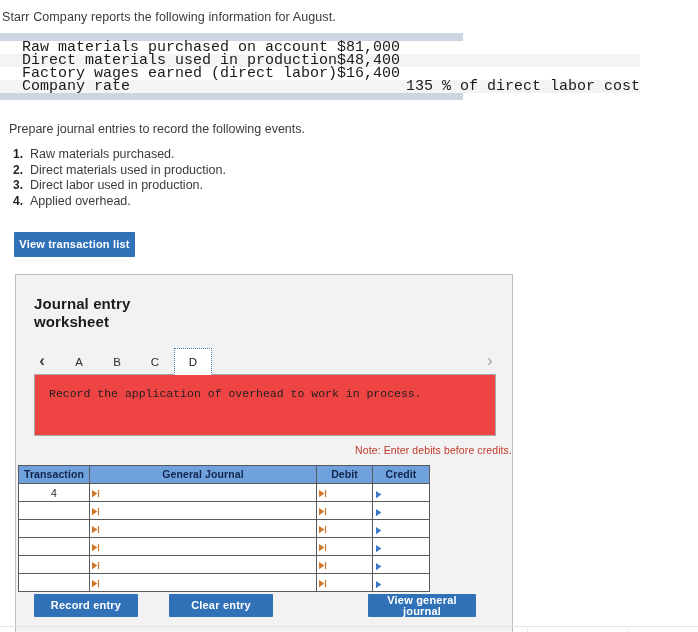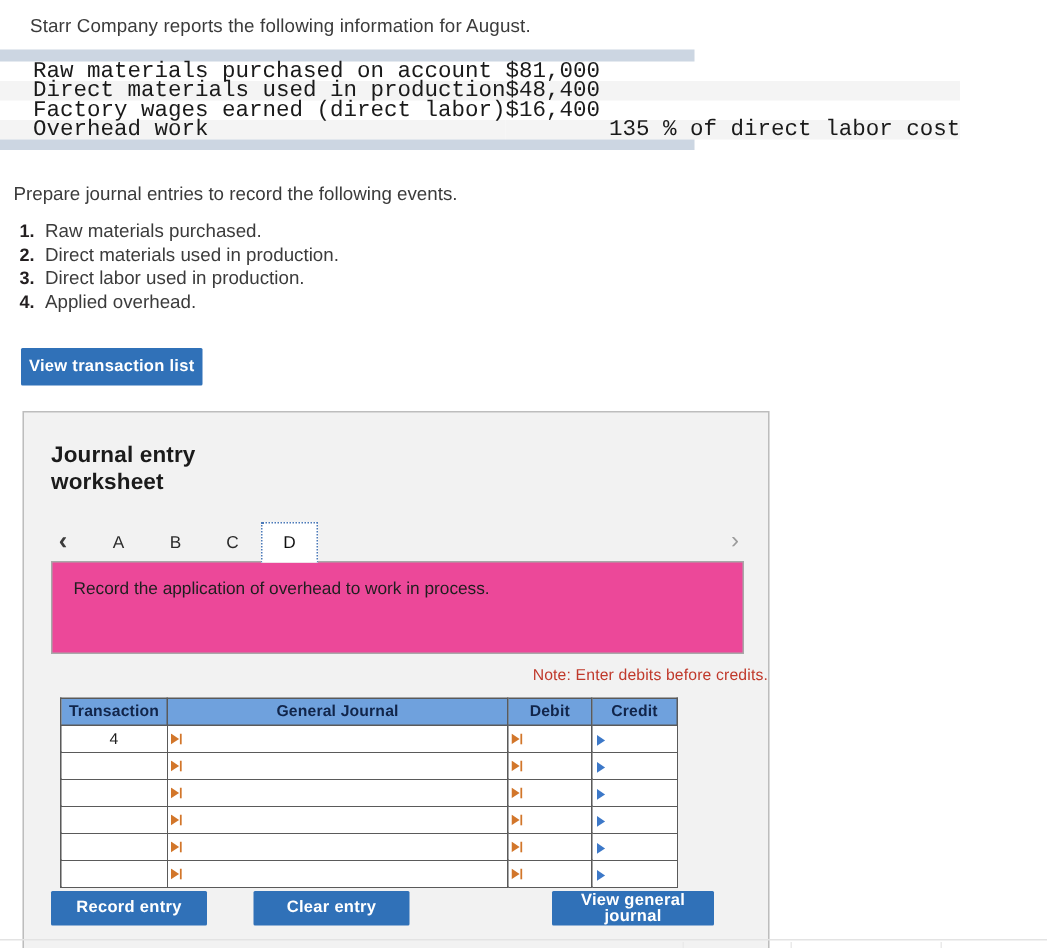--- a/index.html
+++ b/index.html
@@ -12,21 +12,21 @@
     background: #ffffff;
     font-family: "Liberation Sans", sans-serif;
     color: #231f20;
     overflow: hidden;
   }
 
   
   .intro {
     font-size: 12.5px;
     color: #3b3b3b;
-    padding: 9px 0 0 20px;
+    padding: 9px 0 0 2px;
     line-height: 16px;
     letter-spacing: .1px;
   }
 
   
   .fact-table-wrap {
     margin: 8px 0 0 0;
     width: 463px;
   }
   .fact-band {
@@ -167,42 +167,43 @@
     border: 1px dotted #4a79b8;
     border-bottom: 1px solid #ffffff;
     z-index: 3;
     color: #111111;
   }
 
   
   .desc-box {
     margin: 0 16px 0 18px;
     height: 62px;
-    background: #ec4899;
+    background: #ef4444;
     border: 1px solid #a8a8a8;
     font-size: 11.5px;
     color: #1f1f1f;
     padding: 12px 0 0 14px;
     position: relative;
     z-index: 1;
+    font-family: Liberation Mono, monospace;
   }
 
   
   .note {
     margin: 8px 0 0 18px;
     font-size: 10.5px;
     color: #c0392b;
     font-weight: normal;
     letter-spacing: .1px;
     text-align: right;
   }
 
   
   .jtable-wrap {
-    margin: 9px 0 0 24px;
+    margin: 9px 0 0 2px;
     width: 411px;
   }
   table.jtable {
     border-collapse: collapse;
     width: 411px;
     table-layout: fixed;
   }
   table.jtable th {
     background: #6fa1dd;
     border: 1px solid #5a5a5a;
@@ -306,21 +307,21 @@
         </tr>
         <tr class="alt">
           <td class="lbl">Direct materials used in production</td>
           <td class="val">$48,400</td>
         </tr>
         <tr>
           <td class="lbl">Factory wages earned (direct labor)</td>
           <td class="val">$16,400</td>
         </tr>
         <tr class="alt">
-          <td class="lbl">Overhead work</td>
+          <td class="lbl">Company rate</td>
           <td class="val val-indent">135 % of direct labor cost</td>
         </tr>
       </tbody>
   </table>
   <div class="fact-band bottom"></div>
 </div>
 
 
 <div class="prepare">Prepare journal entries to record the following events.</div>
 

